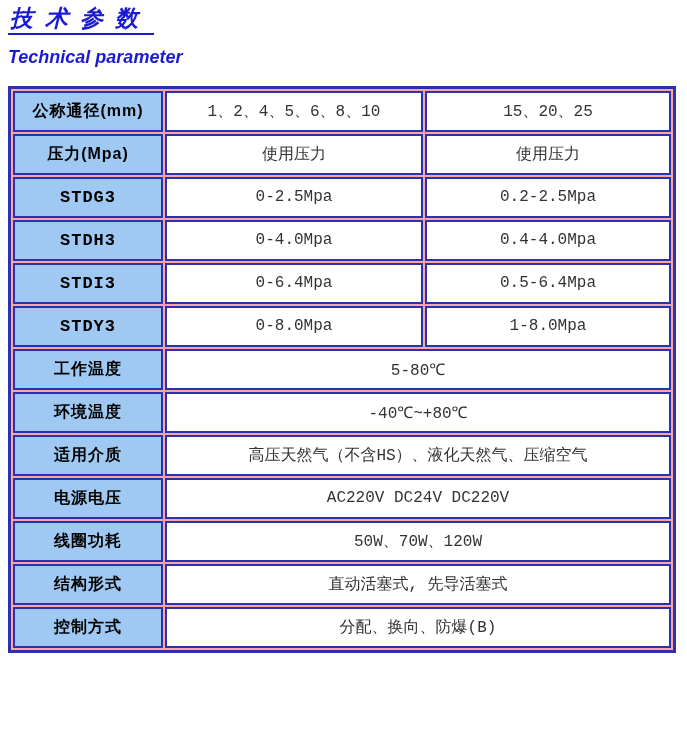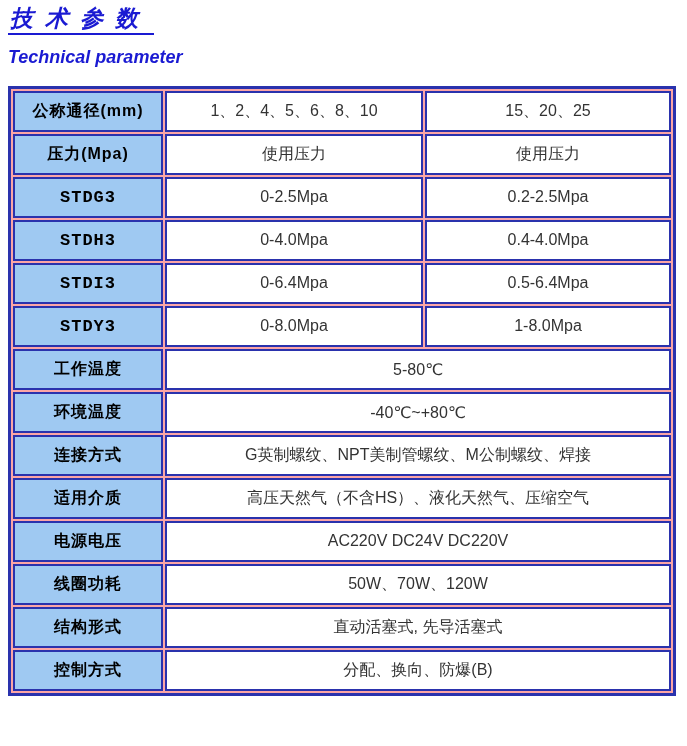--- a/index.html
+++ b/index.html
@@ -69,20 +69,21 @@
   }
   td.hdr.mono {
     font-family: "Liberation Mono", "DejaVu Sans Mono", monospace;
     font-size: 17px;
     letter-spacing: 1px;
   }
   td.val {
     background: #ffffff;
     color: #333333;
     font-weight: normal;
+    font-family: Liberation Mono, monospace;
   }
 </style>
 </head>
 <body>
 
 <div class="page">
 
   <div>
     <span class="title-cn">技 术 参 数</span>
     <div class="title-en">Technical parameter</div>
@@ -135,24 +136,20 @@
     <tr>
       <td class="hdr">工作温度</td>
       <td class="val" colspan="2">5-80℃</td>
     </tr>
 
     <tr>
       <td class="hdr">环境温度</td>
       <td class="val" colspan="2">-40℃~+80℃</td>
     </tr>
 
-    <tr>
-      <td class="hdr">连接方式</td>
-      <td class="val" colspan="2">G英制螺纹、NPT美制管螺纹、M公制螺纹、焊接</td>
-    </tr>
 
     <tr>
       <td class="hdr">适用介质</td>
       <td class="val" colspan="2">高压天然气（不含HS）、液化天然气、压缩空气</td>
     </tr>
 
     <tr>
       <td class="hdr">电源电压</td>
       <td class="val" colspan="2">AC220V  DC24V  DC220V</td>
     </tr>

